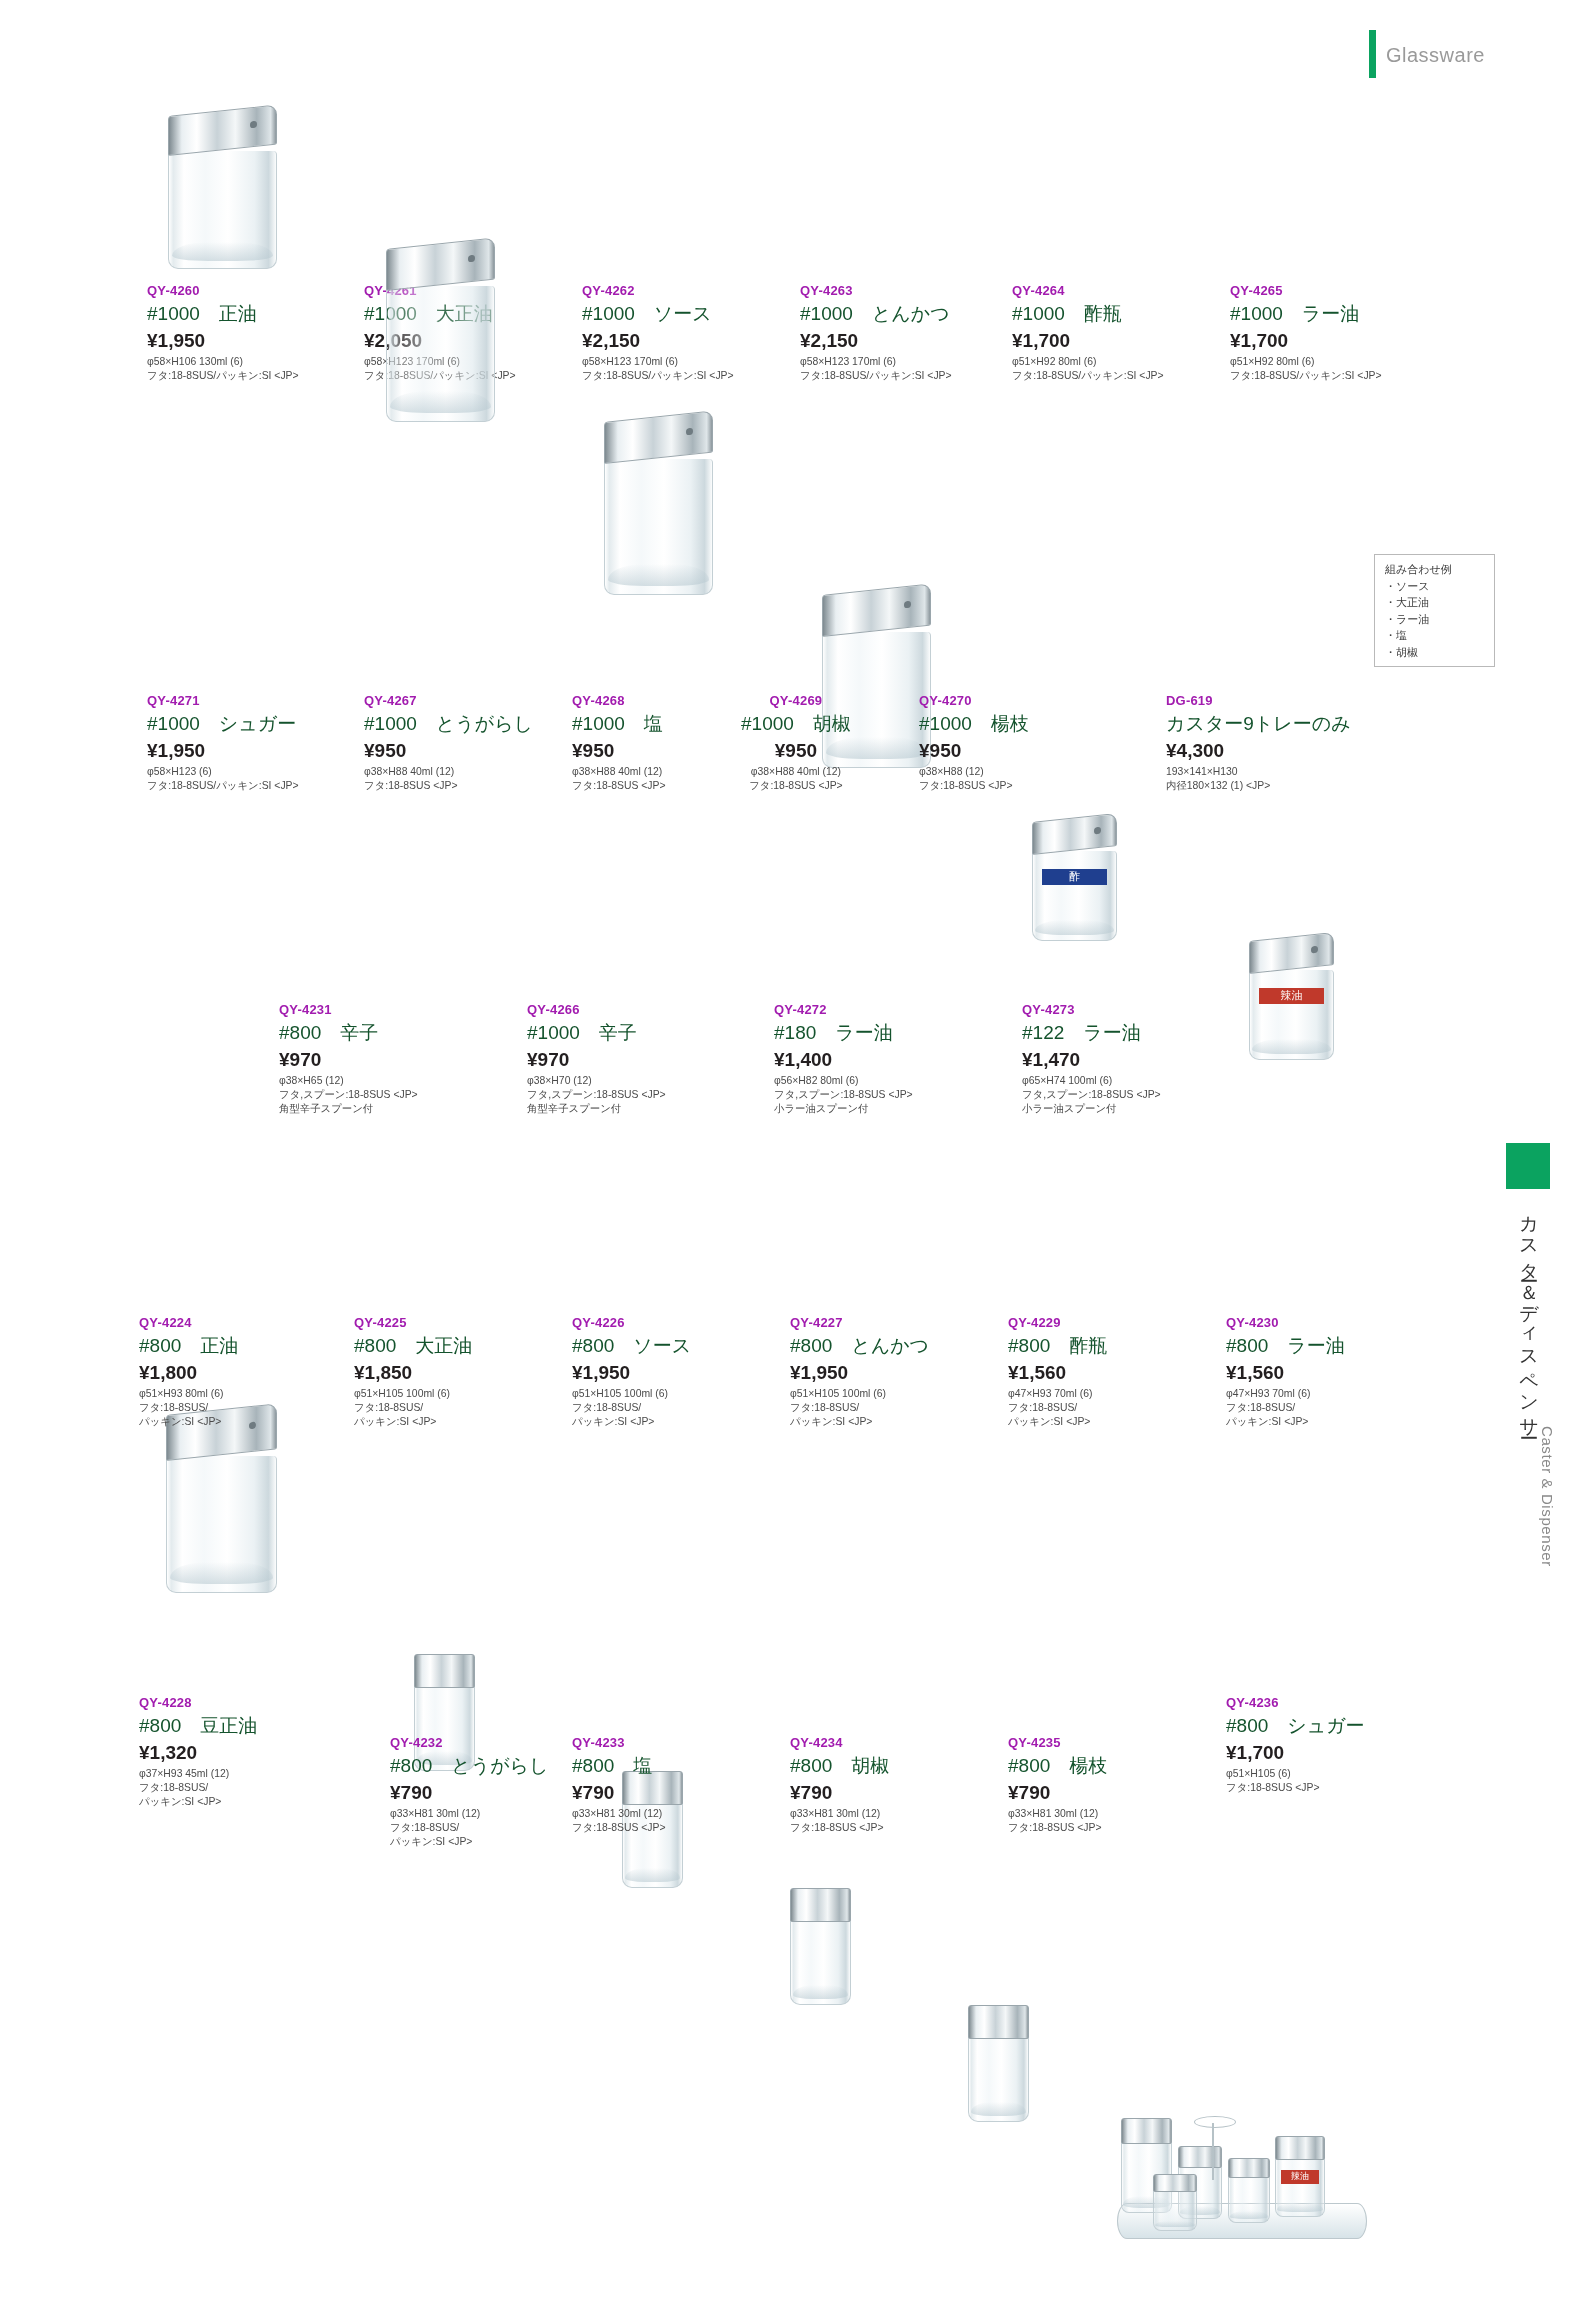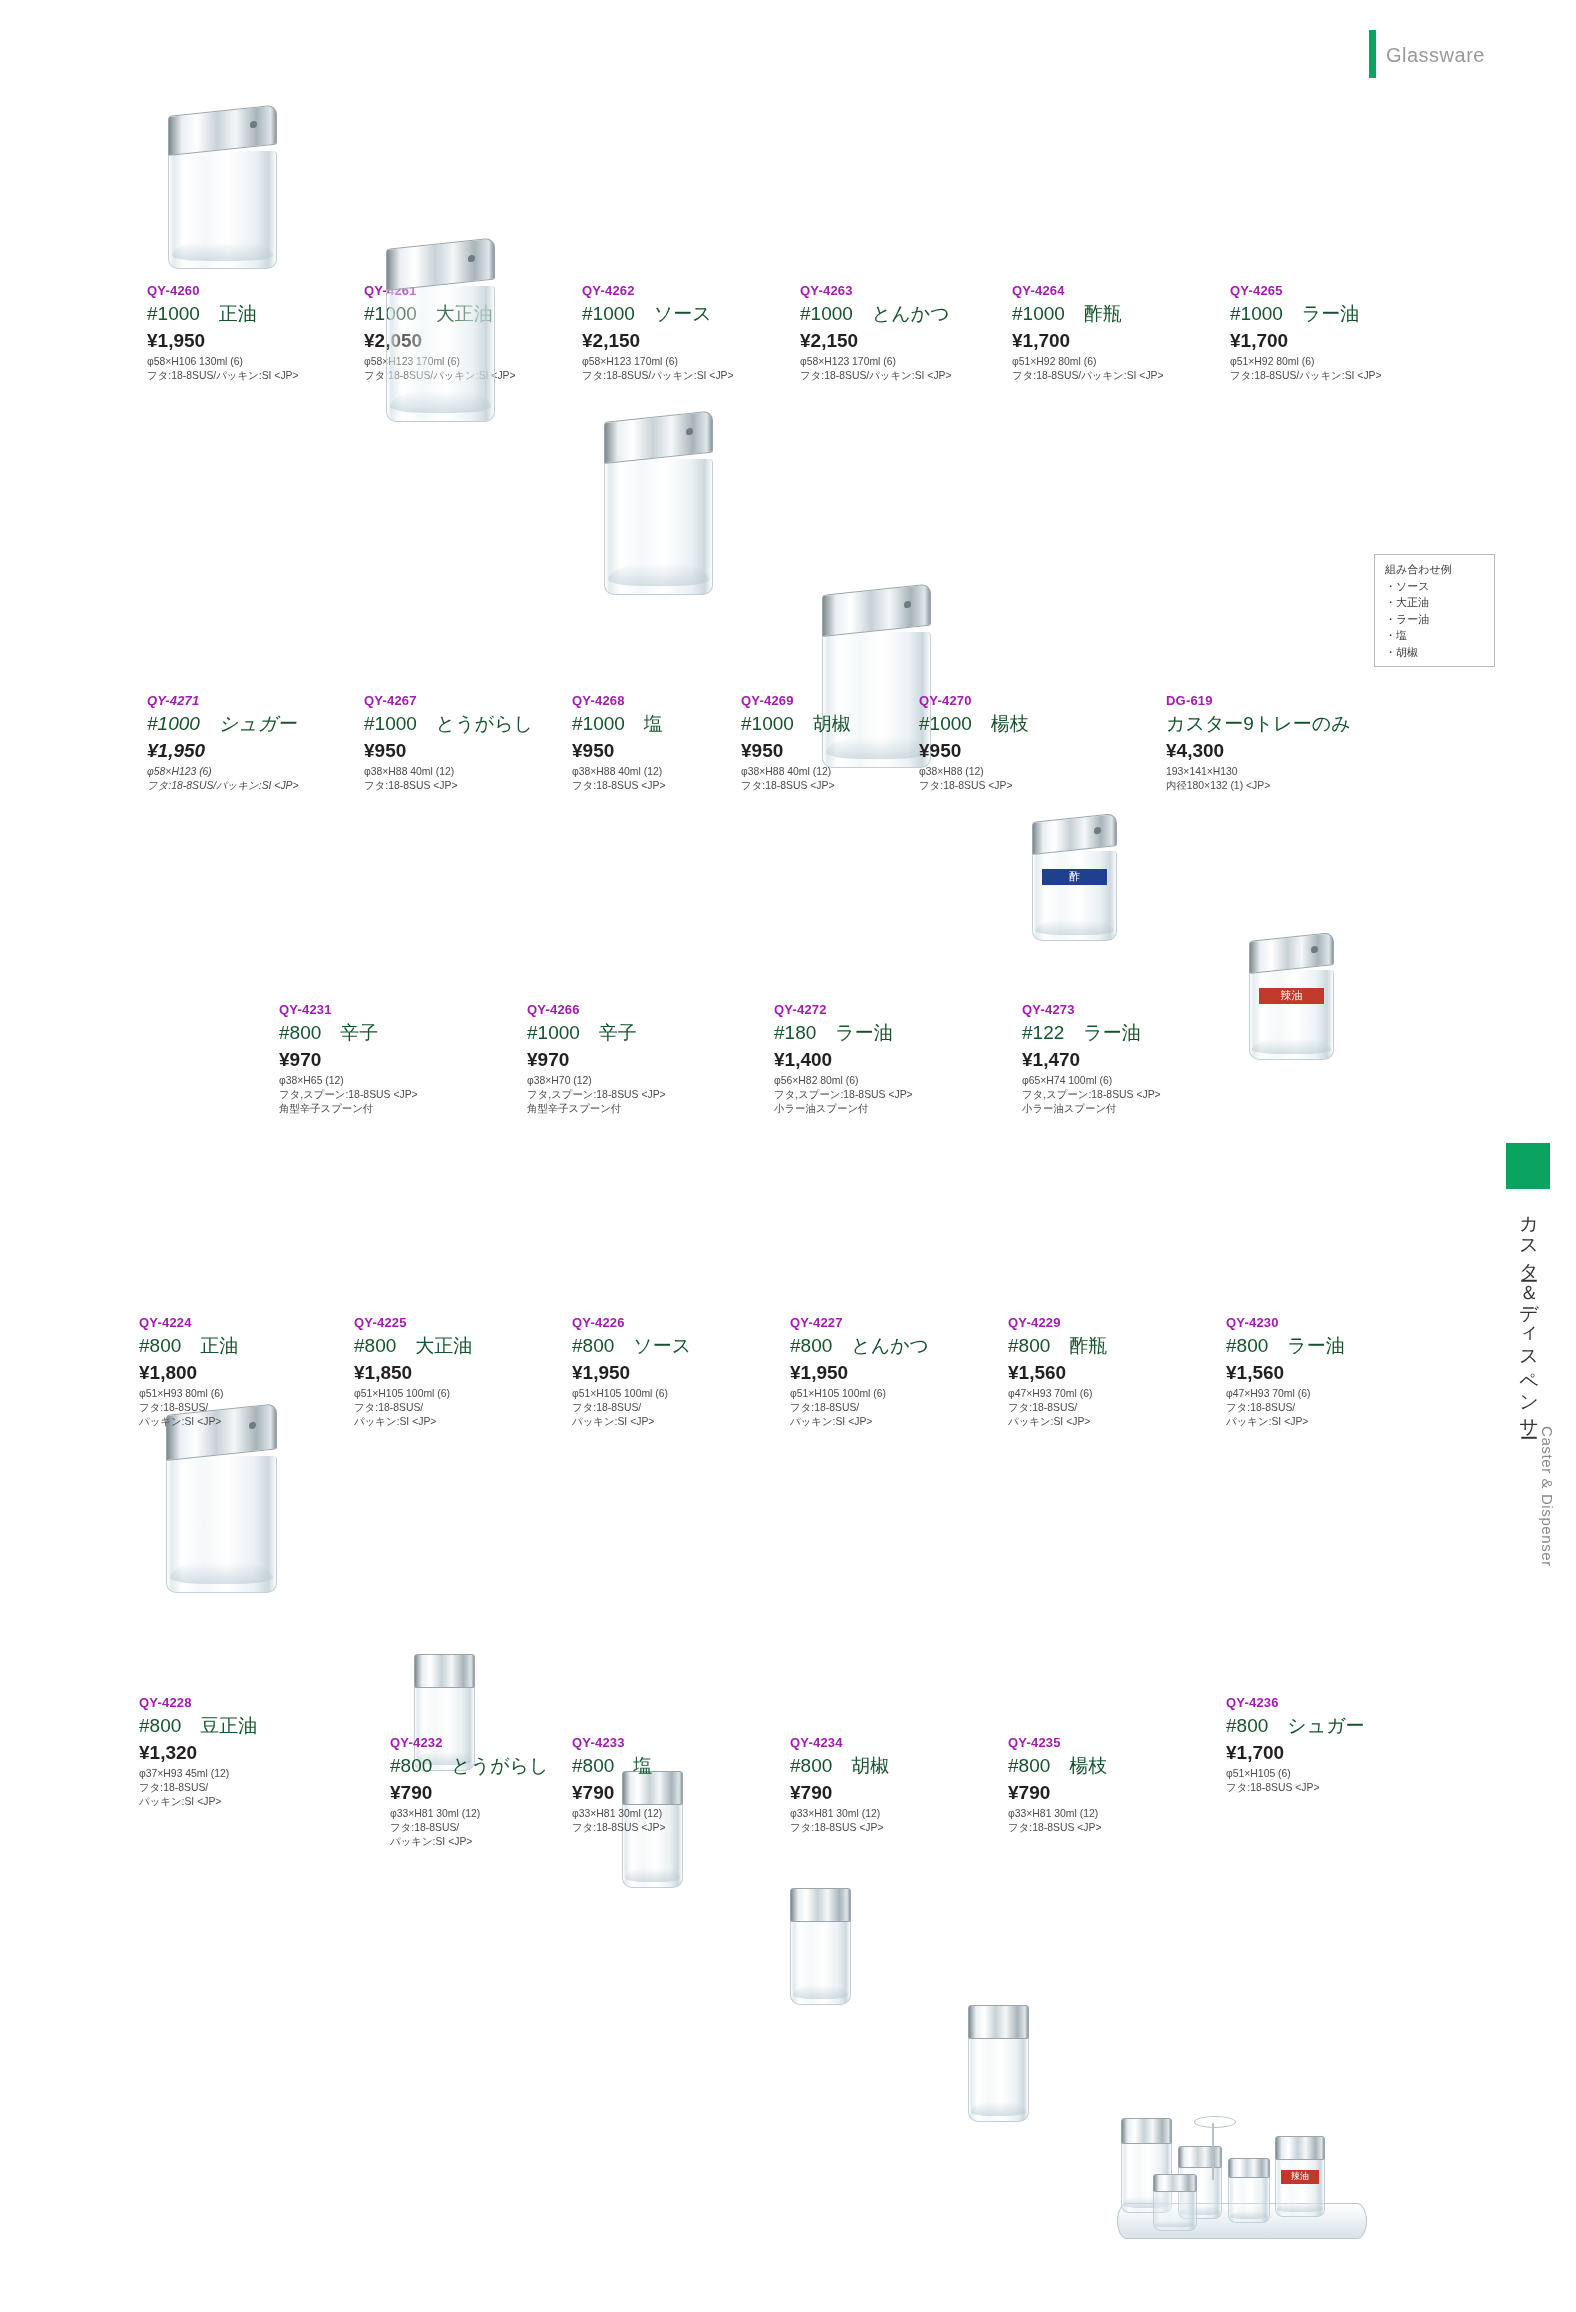--- a/index.html
+++ b/index.html
@@ -198,21 +198,21 @@
         <div class="spec">φ51×H92 80ml (6)
 フタ:18-8SUS/パッキン:SI &lt;JP&gt;</div>
       </div>
       <div class="art bottle" style="width: 85px; height: 119px; left: 1249px; top: 150px;">
         <div class="body-glass" style="height:90px;border-radius:4px 4px 10px 10px;"></div>
         <div class="cap slant" style="height:33px;">
           <span class="knob"></span>
         </div>
         <div class="label-red" style="top:47px;">辣油</div>
       </div>
-      <div class="item" style="left: 147px; top: 693px; font-style: italic;">
+      <div class="item" style="left: 147px; top: 693px;">
         <div class="code">QY-4271</div>
         <div class="name">#1000　シュガー</div>
         <div class="price">¥1,950</div>
         <div class="spec">φ58×H123 (6)
 フタ:18-8SUS/パッキン:SI &lt;JP&gt;</div>
       </div>
       <div class="art bottle" style="width: 111px; height: 178px; left: 166px; top: 505px;">
         <div class="body-glass" style="height:137px;border-radius:4px 4px 10px 10px;"></div>
         <div class="cap slant" style="height:46px;">
           <span class="knob"></span>
@@ -233,21 +233,21 @@
         <div class="code">QY-4268</div>
         <div class="name">#1000　塩</div>
         <div class="price">¥950</div>
         <div class="spec">φ38×H88 40ml (12)
 フタ:18-8SUS &lt;JP&gt;</div>
       </div>
       <div class="art bottle" style="width: 61px; height: 117px; left: 622px; top: 566px;">
         <div class="body-glass" style="height:87px;border-radius:4px 4px 10px 10px;"></div>
         <div class="cap" style="height:34px;"></div>
       </div>
-      <div class="item" style="left: 741px; top: 693px;">
+      <div class="item" style="left: 741px; top: 693px; text-align: center;">
         <div class="code">QY-4269</div>
         <div class="name">#1000　胡椒</div>
         <div class="price">¥950</div>
         <div class="spec">φ38×H88 40ml (12)
 フタ:18-8SUS &lt;JP&gt;</div>
       </div>
       <div class="art bottle" style="width: 61px; height: 117px; left: 790px; top: 566px;">
         <div class="body-glass" style="height:87px;border-radius:4px 4px 10px 10px;"></div>
         <div class="cap" style="height:34px;"></div>
       </div>

